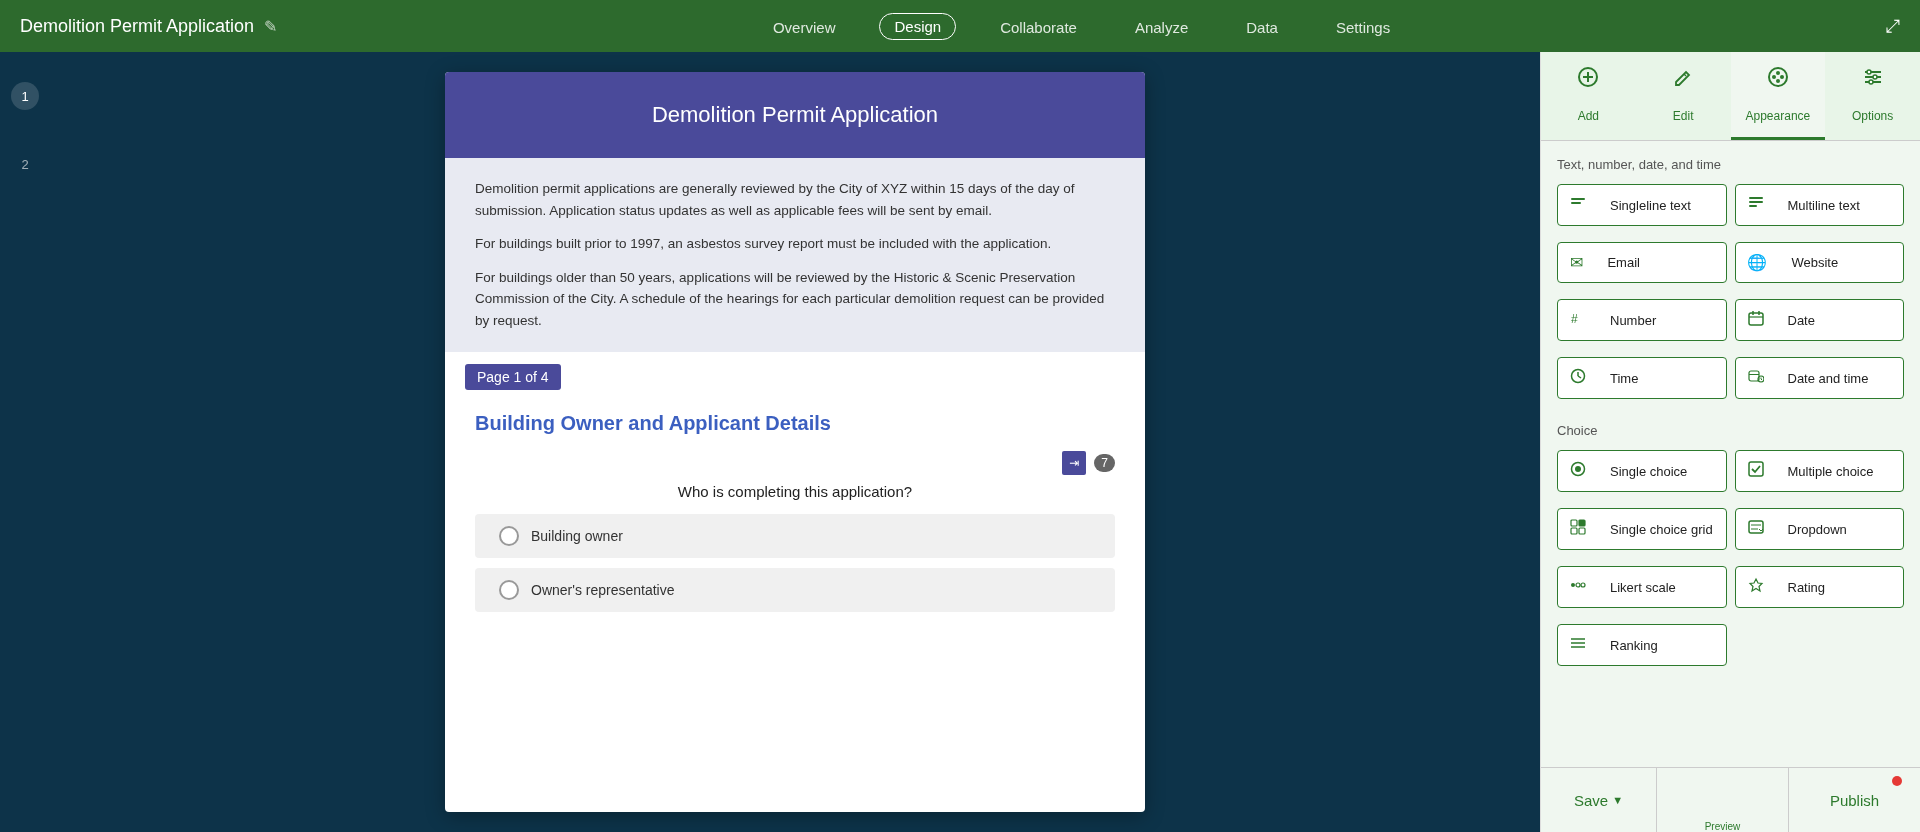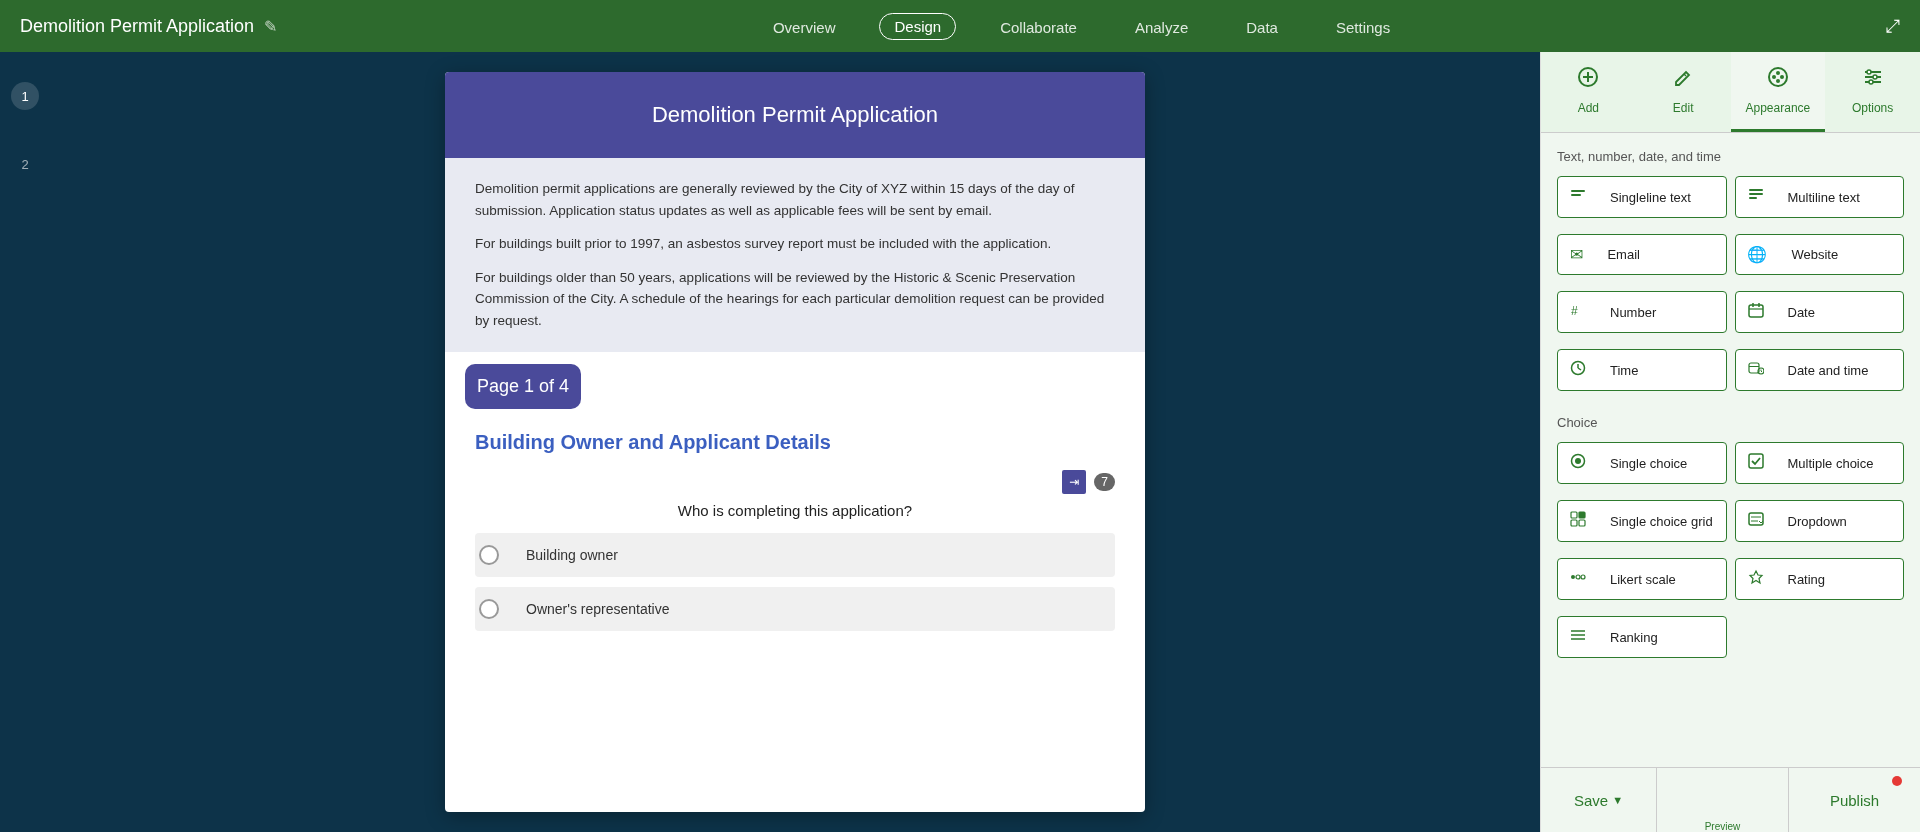--- a/index.html
+++ b/index.html
@@ -131,24 +131,24 @@
     .form-description p:last-child { margin-bottom: 0; }
 
     .form-body {
       background: white;
       padding: 0;
     }
 
     .page-indicator {
       background: #4a4a9a;
       color: white;
-      font-size: 18px;
-      padding: 12px 12px;
+      font-size: 14px;
+      padding: 5px 12px;
       display: inline-block;
-      border-radius: 10px;
+      border-radius: 3px;
       margin: 12px 20px;
     }
 
     .section-title {
       color: #3b5fc0;
       font-size: 20px;
       font-weight: bold;
       padding: 10px 30px 16px;
     }
 
@@ -187,22 +187,22 @@
       font-size: 15px;
       font-weight: 500;
       color: #222;
       margin-bottom: 14px;
       text-align: center;
     }
 
     .radio-option {
       display: flex;
       align-items: center;
-      gap: 27px;
-      padding: 12px 4px;
+      gap: 12px;
+      padding: 12px 24px;
       background: #f0f0f0;
       border-radius: 4px;
       margin-bottom: 10px;
       cursor: pointer;
     }
     .radio-circle {
       width: 20px;
       height: 20px;
       border-radius: 50%;
       border: 2px solid #999;
@@ -228,21 +228,21 @@
       display: flex;
       background: #e8f5e8;
       border-bottom: 1px solid #ccc;
     }
     .panel-tab {
       flex: 1;
       padding: 14px 8px;
       display: flex;
       flex-direction: column;
       align-items: center;
-      gap: 8px;
+      gap: 16px;
       cursor: pointer;
       font-size: 12px;
       color: #2d7a2d;
       border-bottom: 3px solid transparent;
     }
     .panel-tab.active {
       background: #f0f7f0;
       border-bottom: 3px solid #2d7a2d;
     }
     .panel-tab .tab-icon {

